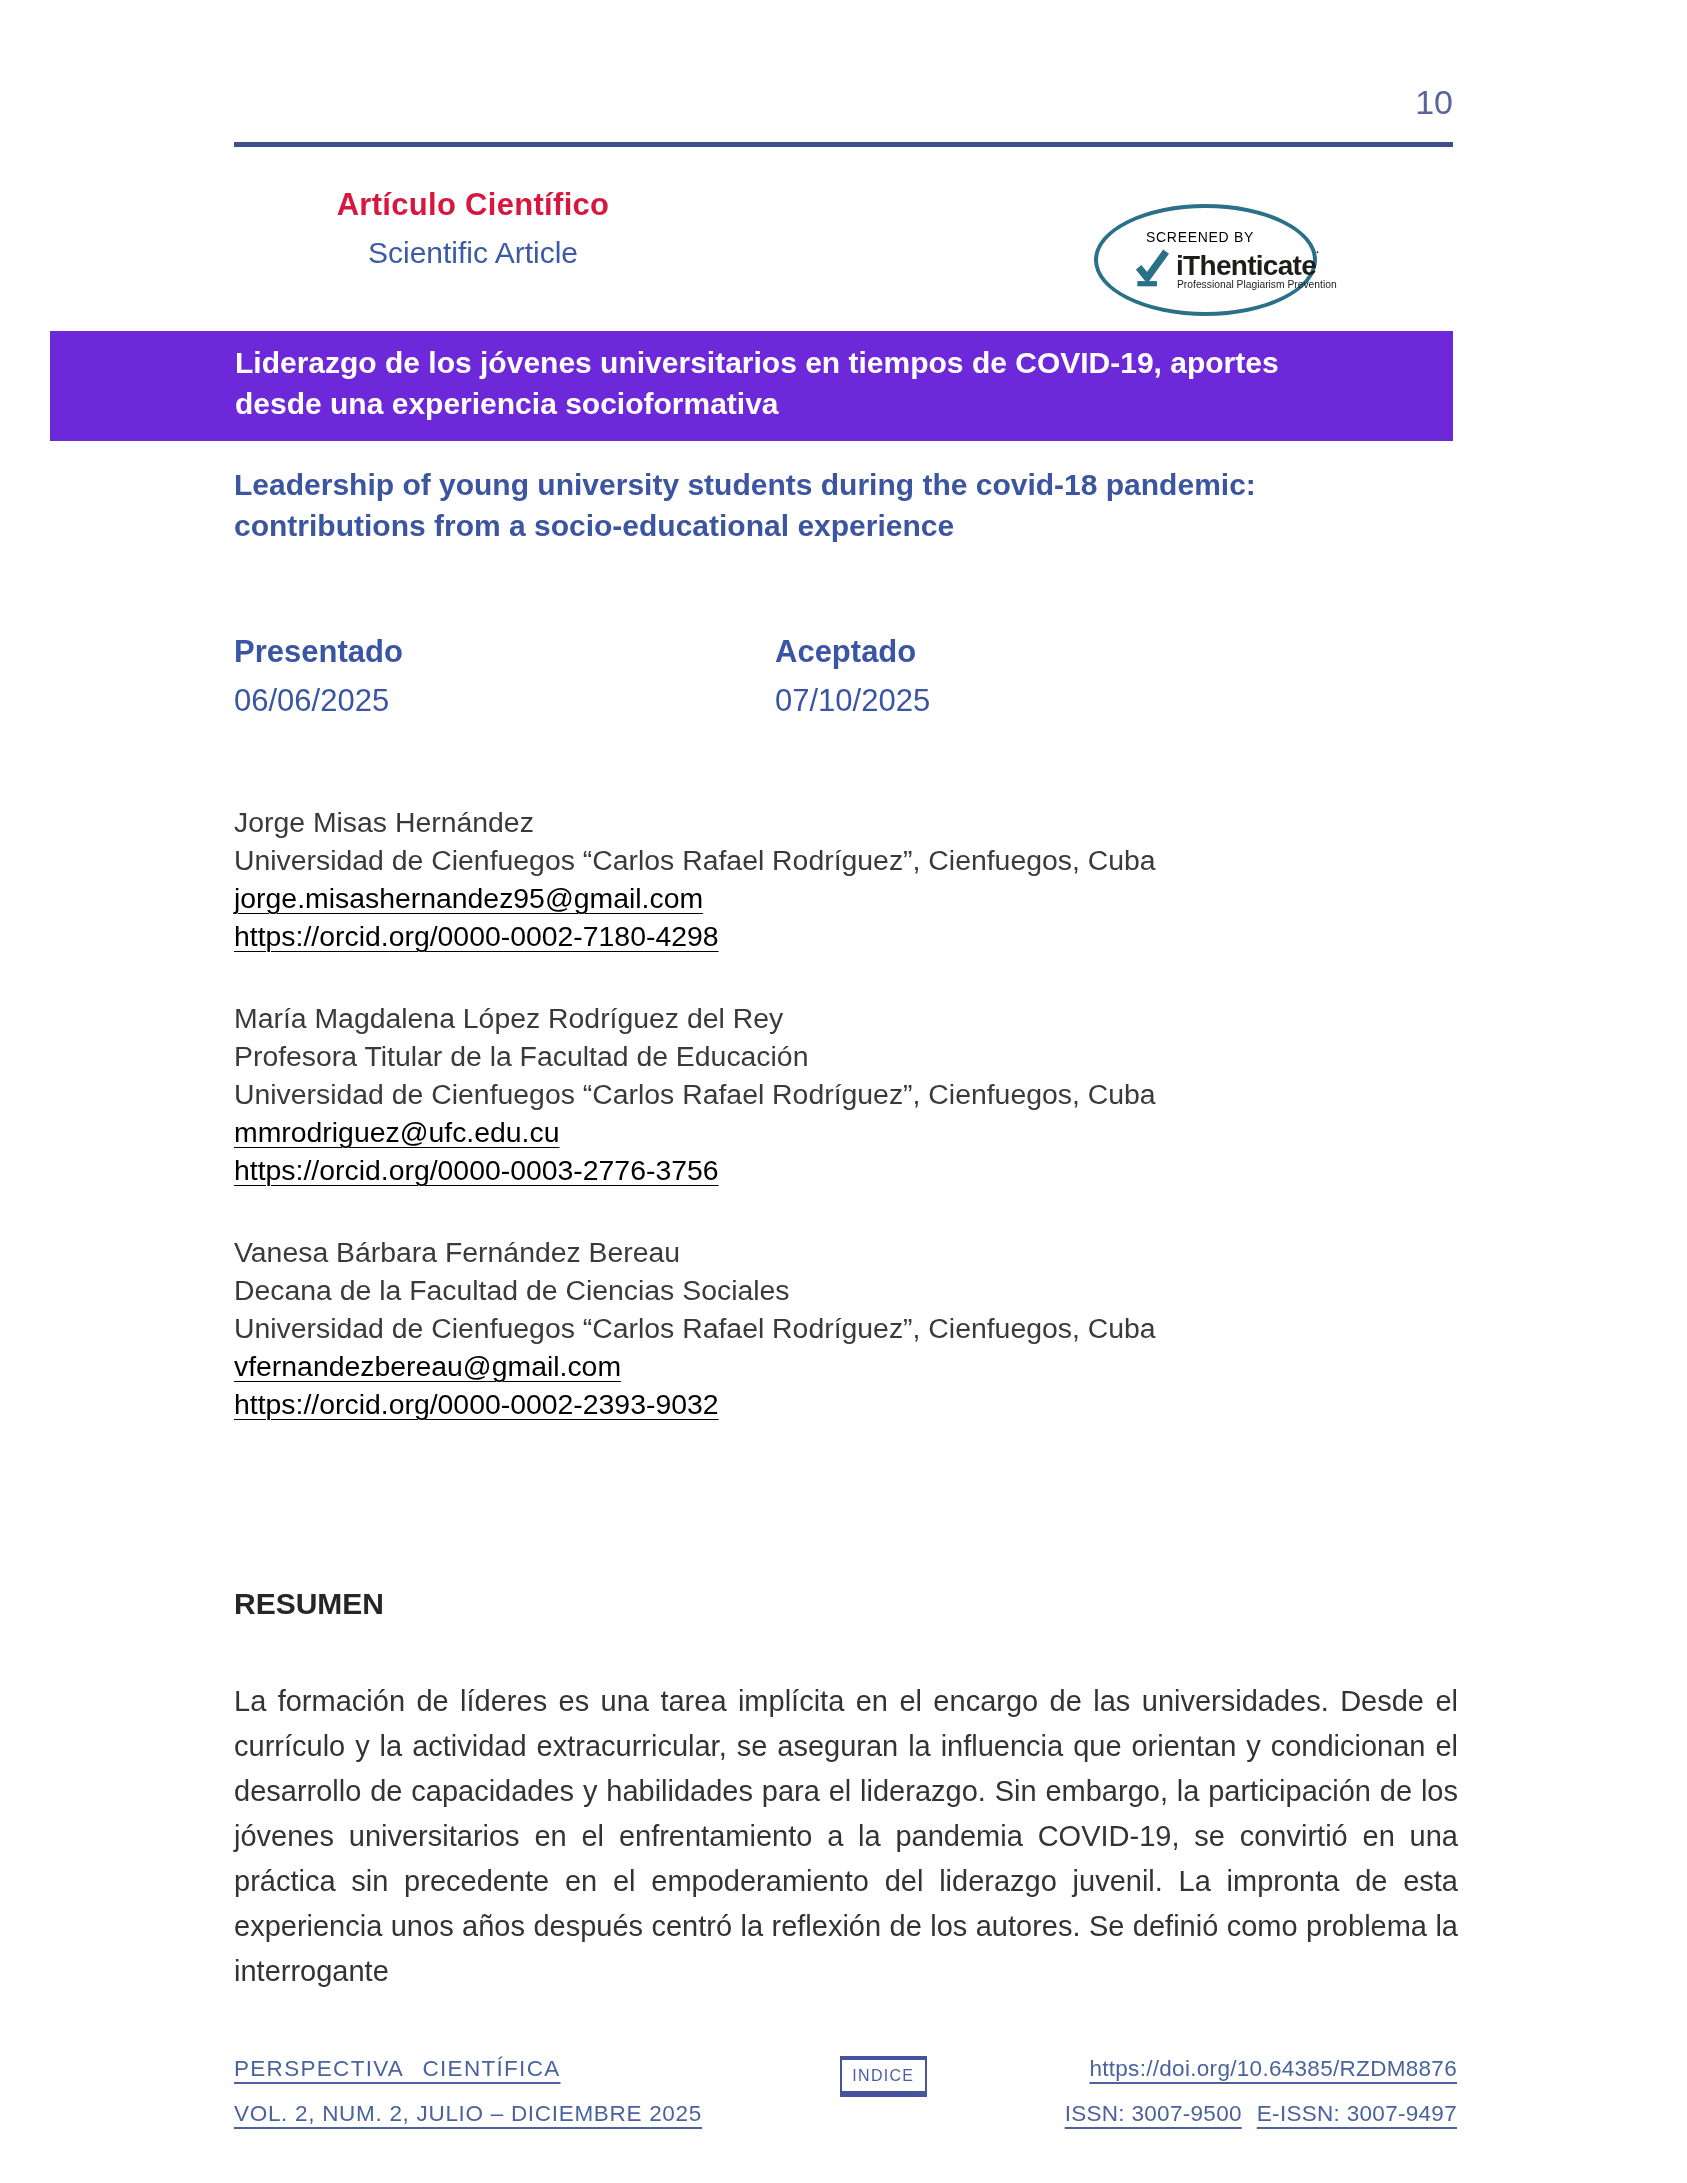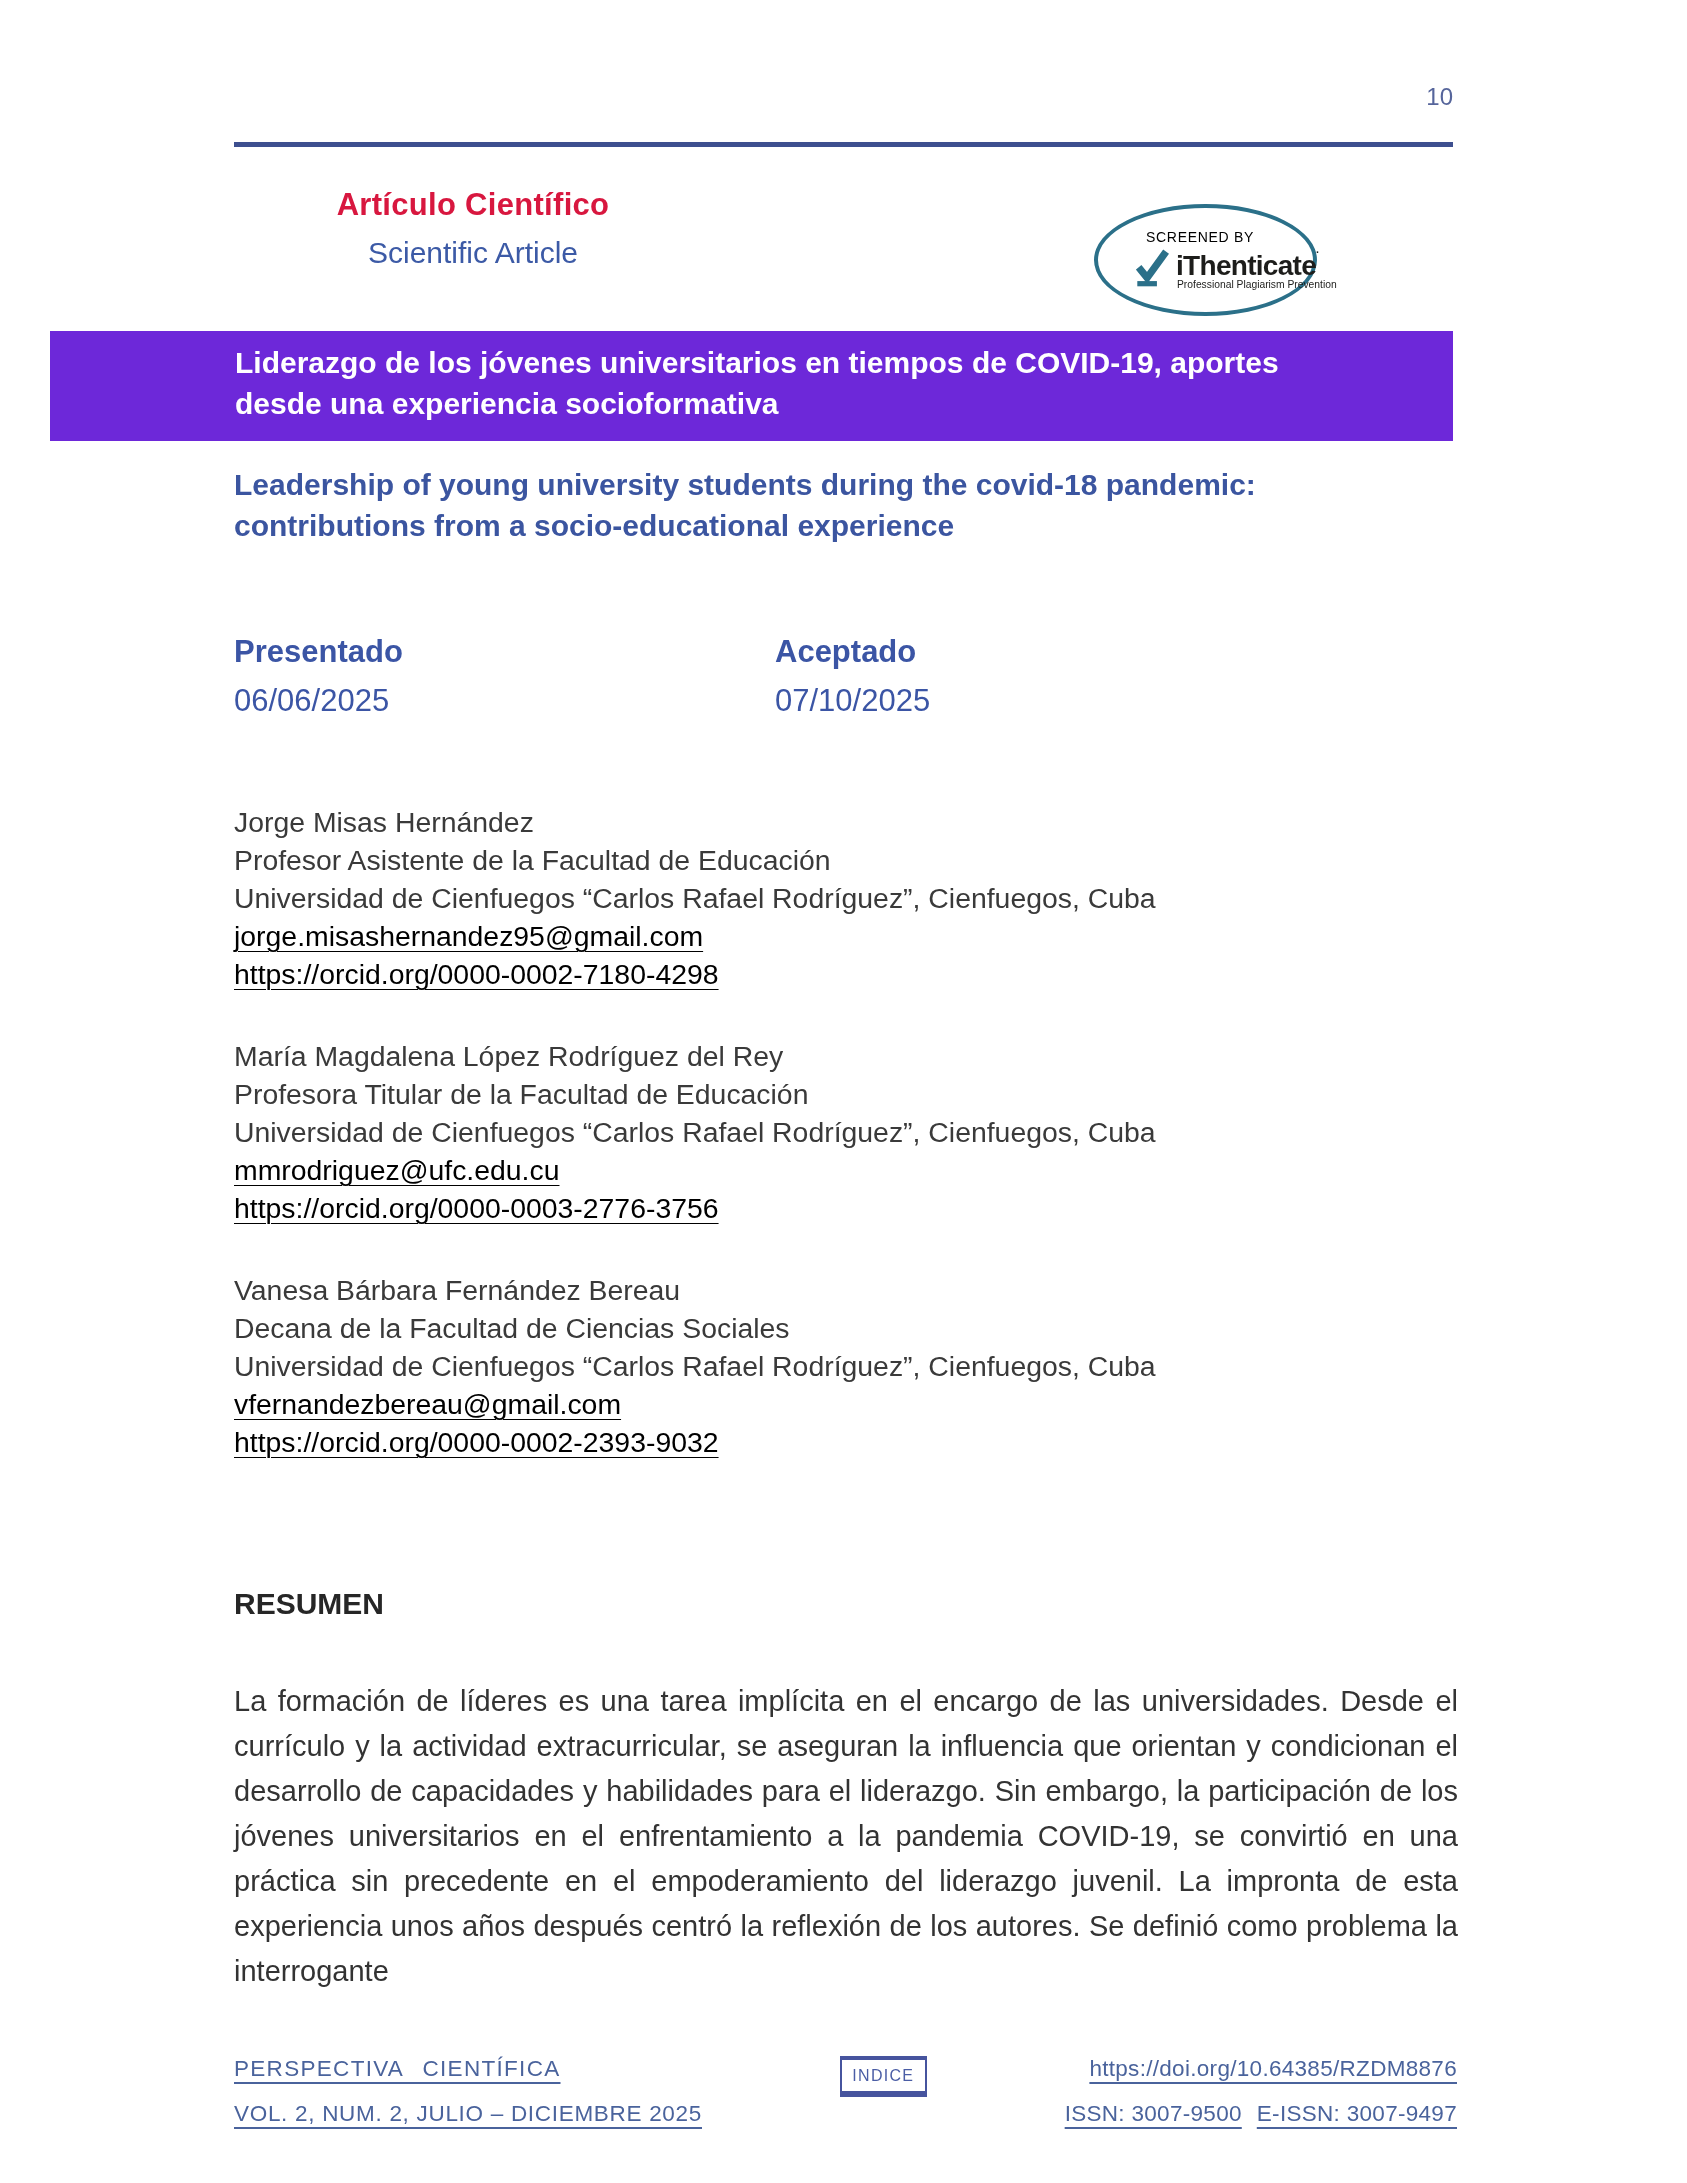--- a/index.html
+++ b/index.html
@@ -4,21 +4,21 @@
 <style>
   html,body{margin:0;padding:0;}
   body{
     width:1687px;height:2183px;background:#ffffff;position:relative;
     font-family:"Liberation Sans", sans-serif;
     -webkit-font-smoothing:antialiased;
   }
   
   .page-number{
     position:absolute;top:83px;left:234px;width:1219px;
-    text-align:right;font-size:24px;font-weight:400;color:#56659B;
+    text-align:right;font-size:34px;font-weight:400;color:#56659B;
   }
   .top-rule{
     position:absolute;top:142px;left:234px;width:1219px;height:4.6px;
     background:#3D4F8F;
   }
   .article-type{
     position:absolute;top:187px;left:235px;width:476px;text-align:center;
   }
   .article-type .es{color:#D8173F;font-weight:700;font-size:31px;letter-spacing:0.3px;}
   .article-type .en{color:#3C5AA6;font-weight:400;font-size:30px;margin-top:13.2px;}
@@ -141,21 +141,20 @@
   </div>
   <div class="col">
     <div class="label">Aceptado</div>
     <div class="value">07/10/2025</div>
   </div>
 </div>
 
 <div class="authors">
   <div class="author-block">
     <div class="ln">Jorge Misas Hernández</div>
-    <div class="ln">Profesor Asistente de la Facultad de Educación</div>
     <div class="ln">Universidad de Cienfuegos “Carlos Rafael Rodríguez”, Cienfuegos, Cuba</div>
     <div class="ln"><a>jorge.misashernandez95@gmail.com</a></div>
     <div class="ln"><a>https://orcid.org/0000-0002-7180-4298</a></div>
   </div>
   <div class="author-block">
     <div class="ln">María Magdalena López Rodríguez del Rey</div>
     <div class="ln">Profesora Titular de la Facultad de Educación</div>
     <div class="ln">Universidad de Cienfuegos “Carlos Rafael Rodríguez”, Cienfuegos, Cuba</div>
     <div class="ln"><a>mmrodriguez@ufc.edu.cu</a></div>
     <div class="ln"><a>https://orcid.org/0000-0003-2776-3756</a></div>

